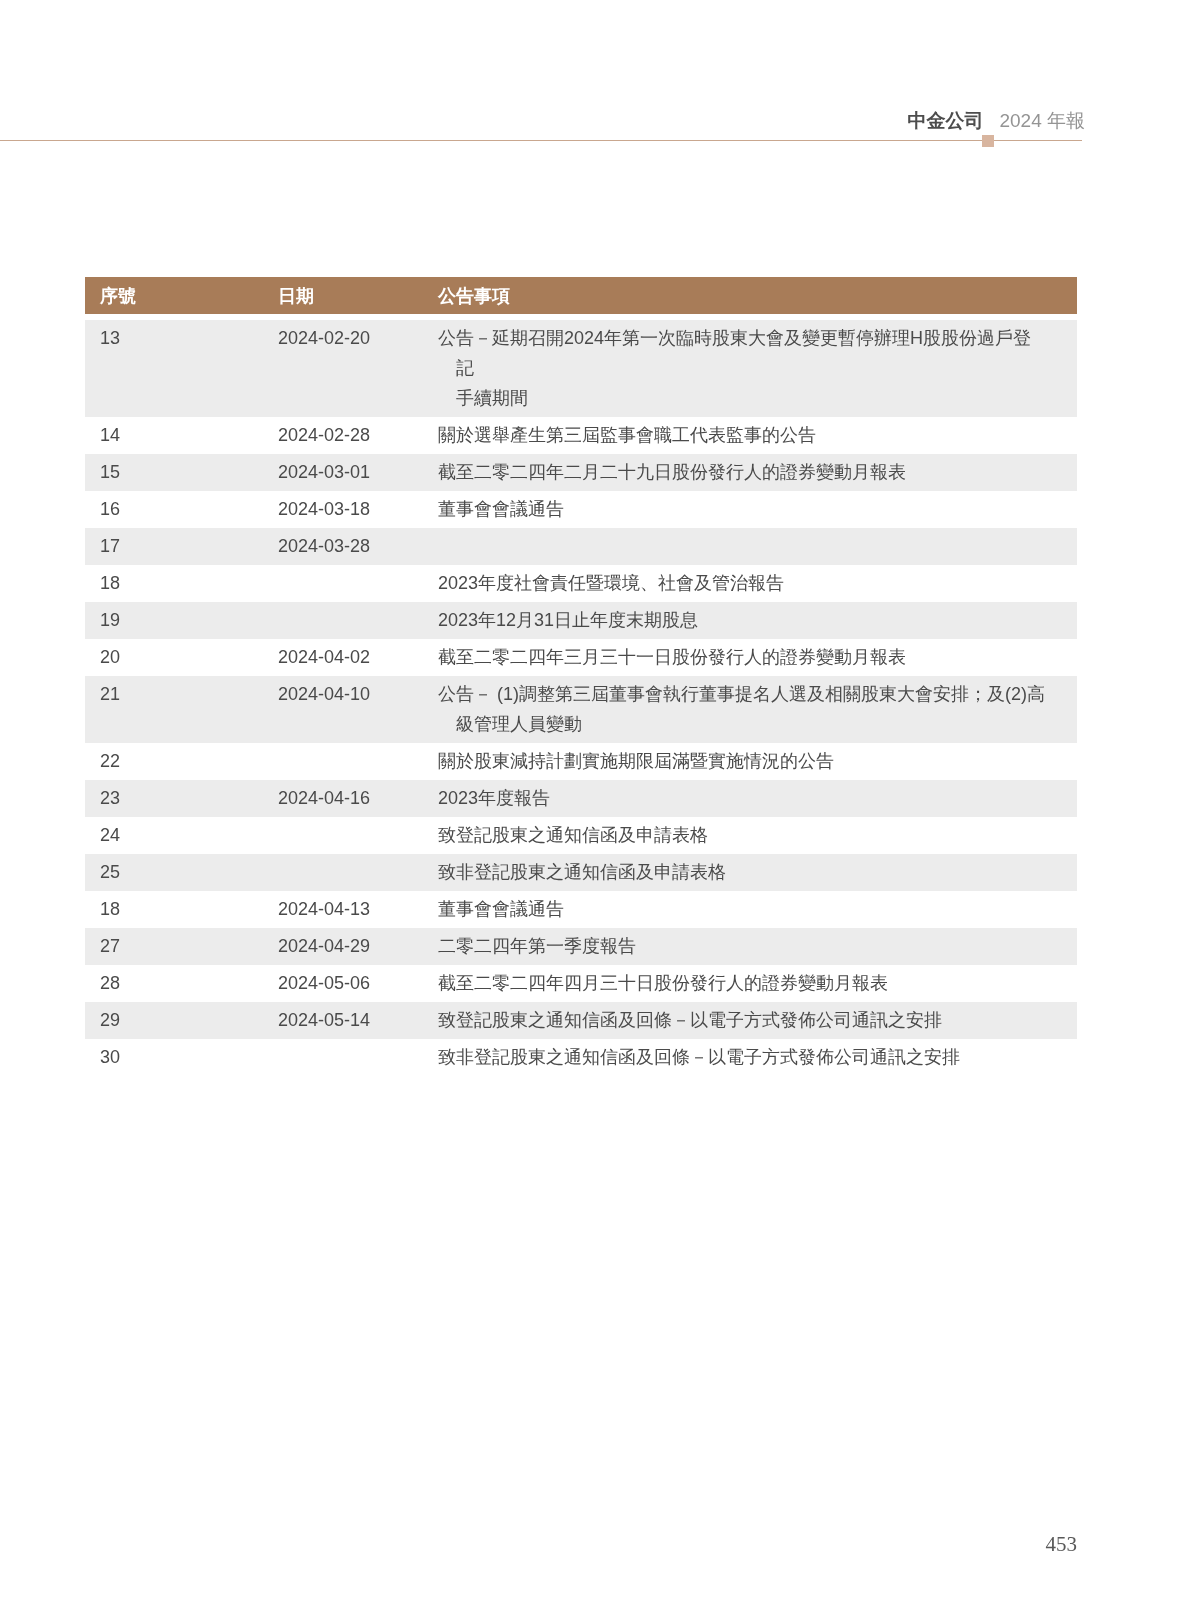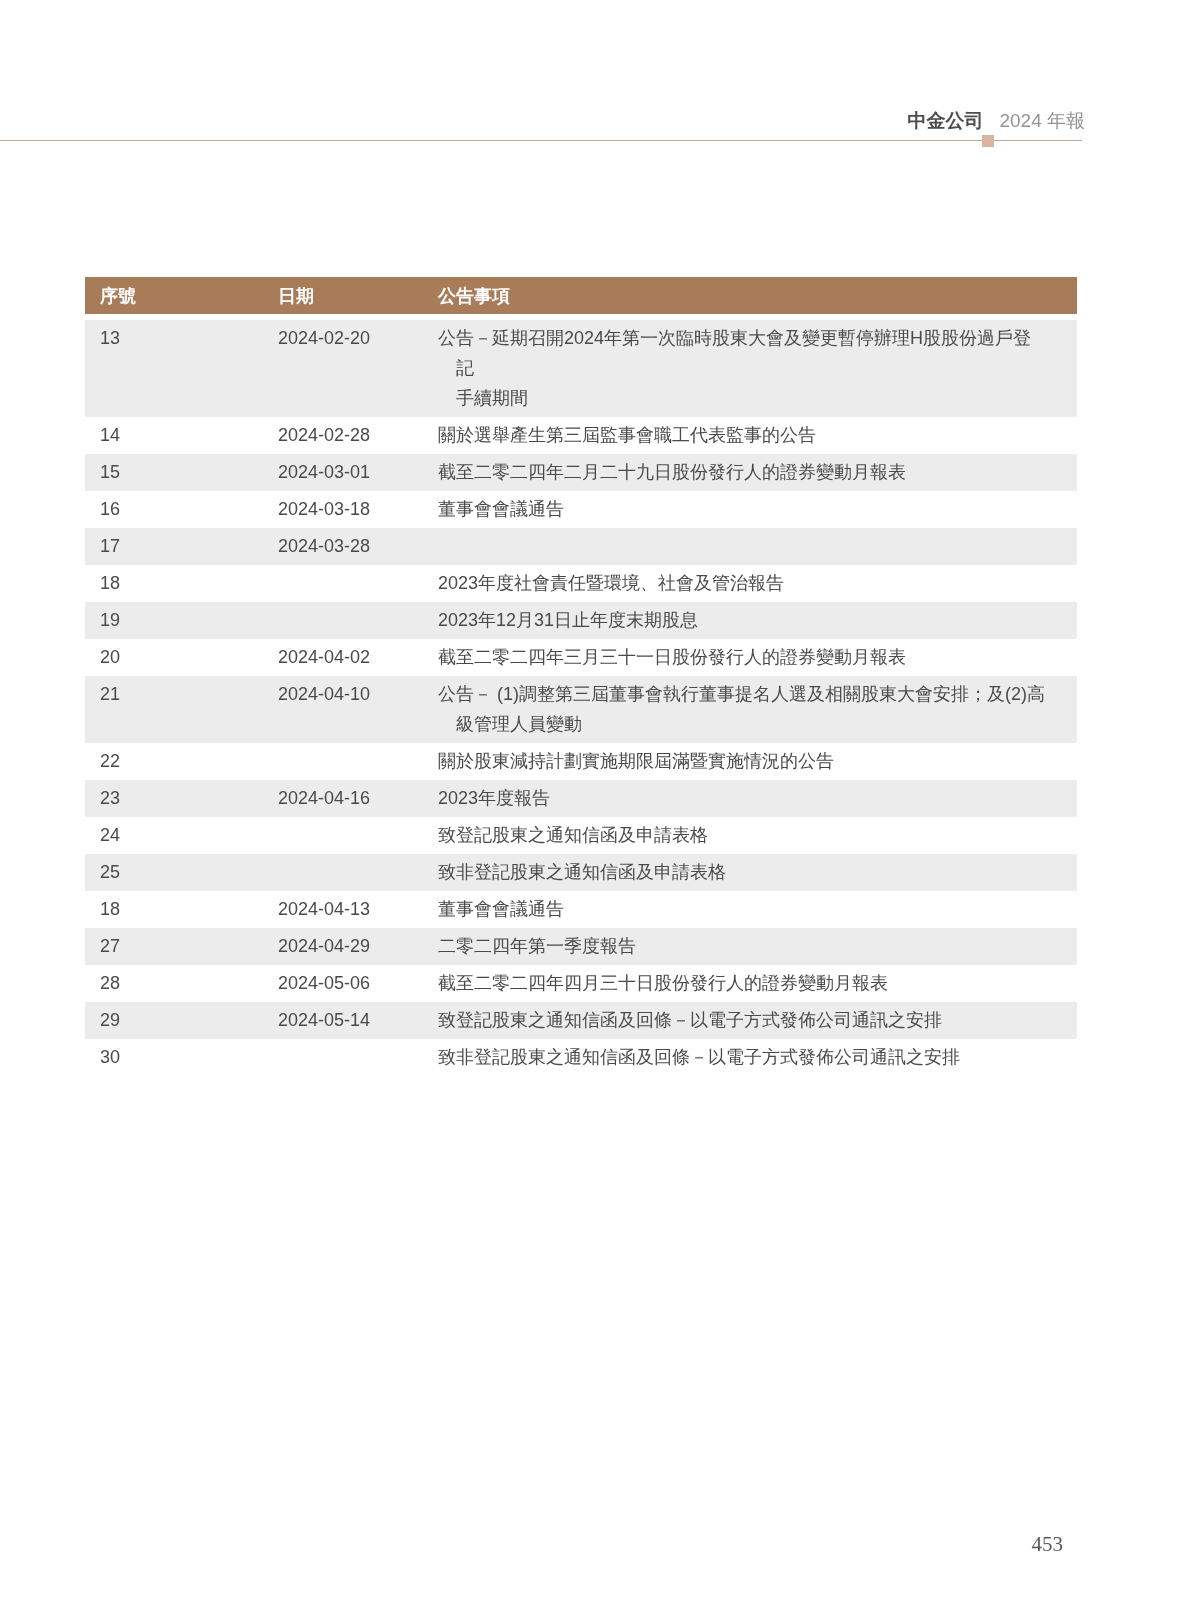--- a/index.html
+++ b/index.html
@@ -75,21 +75,21 @@
     display: block;
     white-space: pre-line;
     padding-left: 18px;
     text-indent: -18px;
   }
 
   
   .page-number {
     position: absolute;
     top: 1532px;
-    right: 127px;
+    right: 113px;
     font-family: "Liberation Serif", "DejaVu Serif", serif;
     font-size: 21px;
     color: #595959;
   }
 </style>
 </head>
 <body>
 
 <div class="page-header-text">
   <span class="company-name">中金公司</span><span class="report-year">2024 年報</span>

